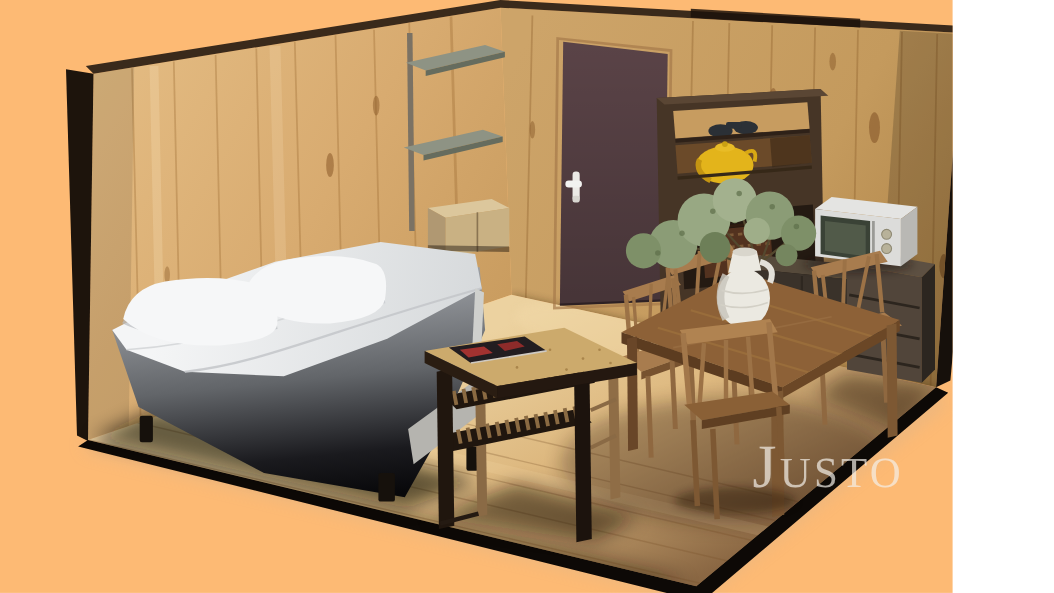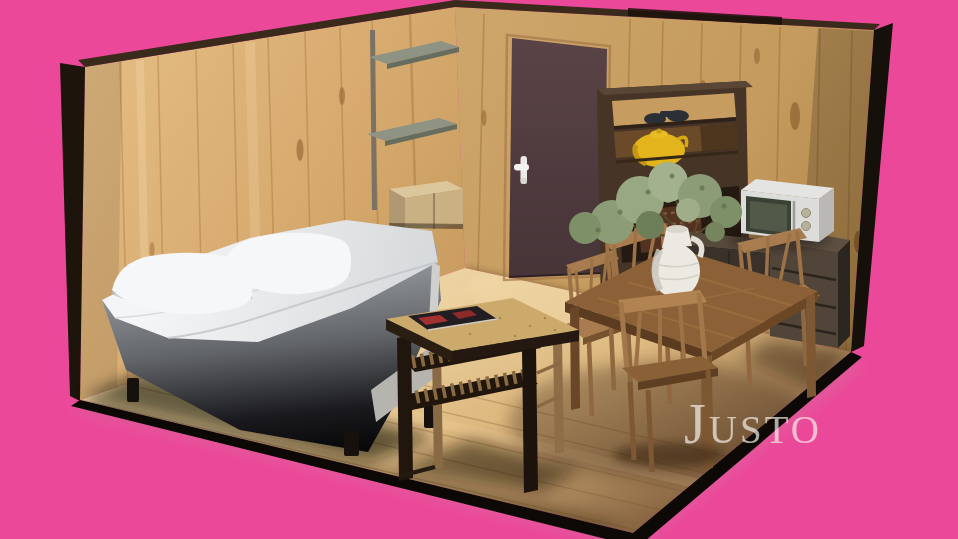--- a/index.html
+++ b/index.html
@@ -1,16 +1,16 @@
 <!DOCTYPE html>
 <html><head>
 <meta charset="utf-8">
 <style>
   html,body{margin:0;padding:0;background:#ffffff;}
-  .stage{position:relative;width:958px;height:539px;background:#ec4899;overflow:hidden;
+  .stage{position:relative;width:866px;height:539px;background:#fdba74;overflow:hidden;
          font-family:"Liberation Serif", serif;}
   .stage svg{position:absolute;left:0;top:0;}
   .watermark{font-family:"Liberation Serif", serif;font-variant:small-caps;
              font-size:56px;letter-spacing:3px;}
 </style>
 </head>
 <body>
 
 <div class="stage">
 <svg width="958" height="539" viewBox="0 0 958 539" xmlns="http://www.w3.org/2000/svg">

